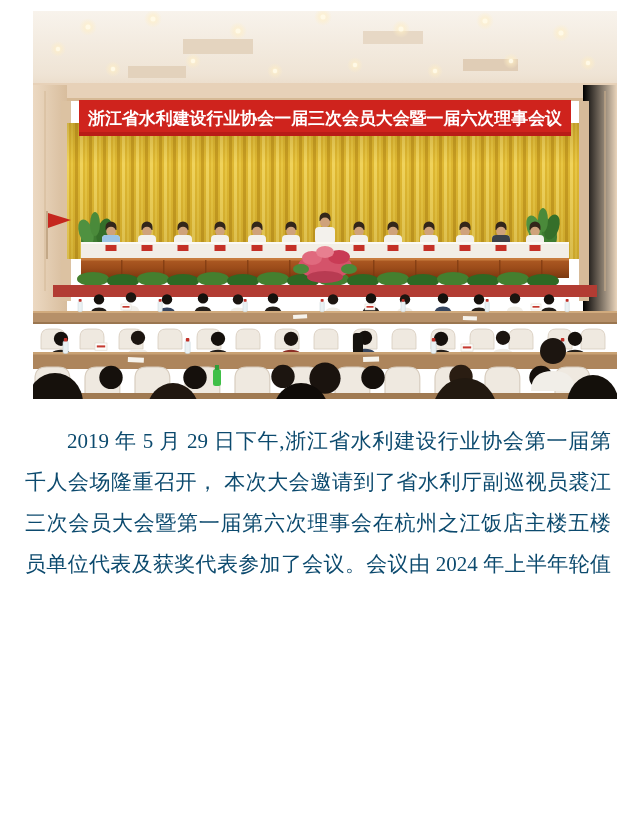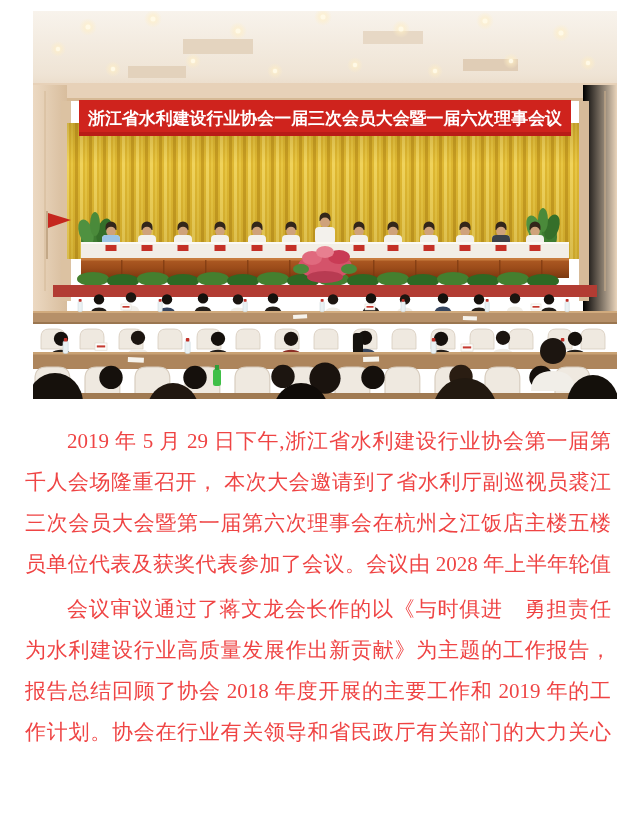--- a/index.html
+++ b/index.html
@@ -1,20 +1,20 @@
 <!DOCTYPE html>
 <html><head>
 <meta charset="utf-8">
 <style>
   html,body{margin:0;padding:0;background:#ffffff;}
   .page{position:relative;width:633px;height:837px;background:#ffffff;overflow:hidden;
         font-family:"Liberation Serif","DejaVu Serif",serif;}
   figure.photo{position:absolute;left:33px;top:11px;width:540px;height:388px;margin:0;padding:0;}
   figure.photo svg{display:block;width:584px;height:388px;}
-  .article{position:absolute;left:25px;top:421px;width:586px;color:#ef4444;
+  .article{position:absolute;left:25px;top:421px;width:586px;color:#0c4a6e;
            font-size:21px;line-height:41px;}
   .line{text-align:justify;text-align-last:justify;text-justify:inter-character;height:41px;}
   .line.end{text-align-last:left;}
   .line.indent{text-indent:42px;}
   .para2{margin-top:4px;}
 </style>
 </head>
 <body>
 
 <div class="page">
@@ -421,23 +421,17 @@
         </g>
       </g>
     </svg>
   </figure>
 
   <div class="article">
     <div class="para">
       <div class="line indent">2019 年 5 月 29 日下午,浙江省水利建设行业协会第一届第</div>
       <div class="line">千人会场隆重召开， 本次大会邀请到了省水利厅副巡视员裘江</div>
       <div class="line">三次会员大会暨第一届第六次理事会在杭州之江饭店主楼五楼</div>
-      <div class="line">员单位代表及获奖代表参加了会议。会议由 2028 年上半年轮值</div>
-    </div>
-    <div class="para para2">
-      <div class="line indent">会议审议通过了蒋文龙会长作的以《与时俱进　勇担责任</div>
-      <div class="line">为水利建设行业高质量发展作出新贡献》为主题的工作报告，</div>
-      <div class="line">报告总结回顾了协会 2018 年度开展的主要工作和 2019 年的工</div>
-      <div class="line">作计划。协会在行业有关领导和省民政厅有关部门的大力关心</div>
+      <div class="line">员单位代表及获奖代表参加了会议。会议由 2024 年上半年轮值</div>
     </div>
   </div>
 
 </div>
 
 </body></html>

